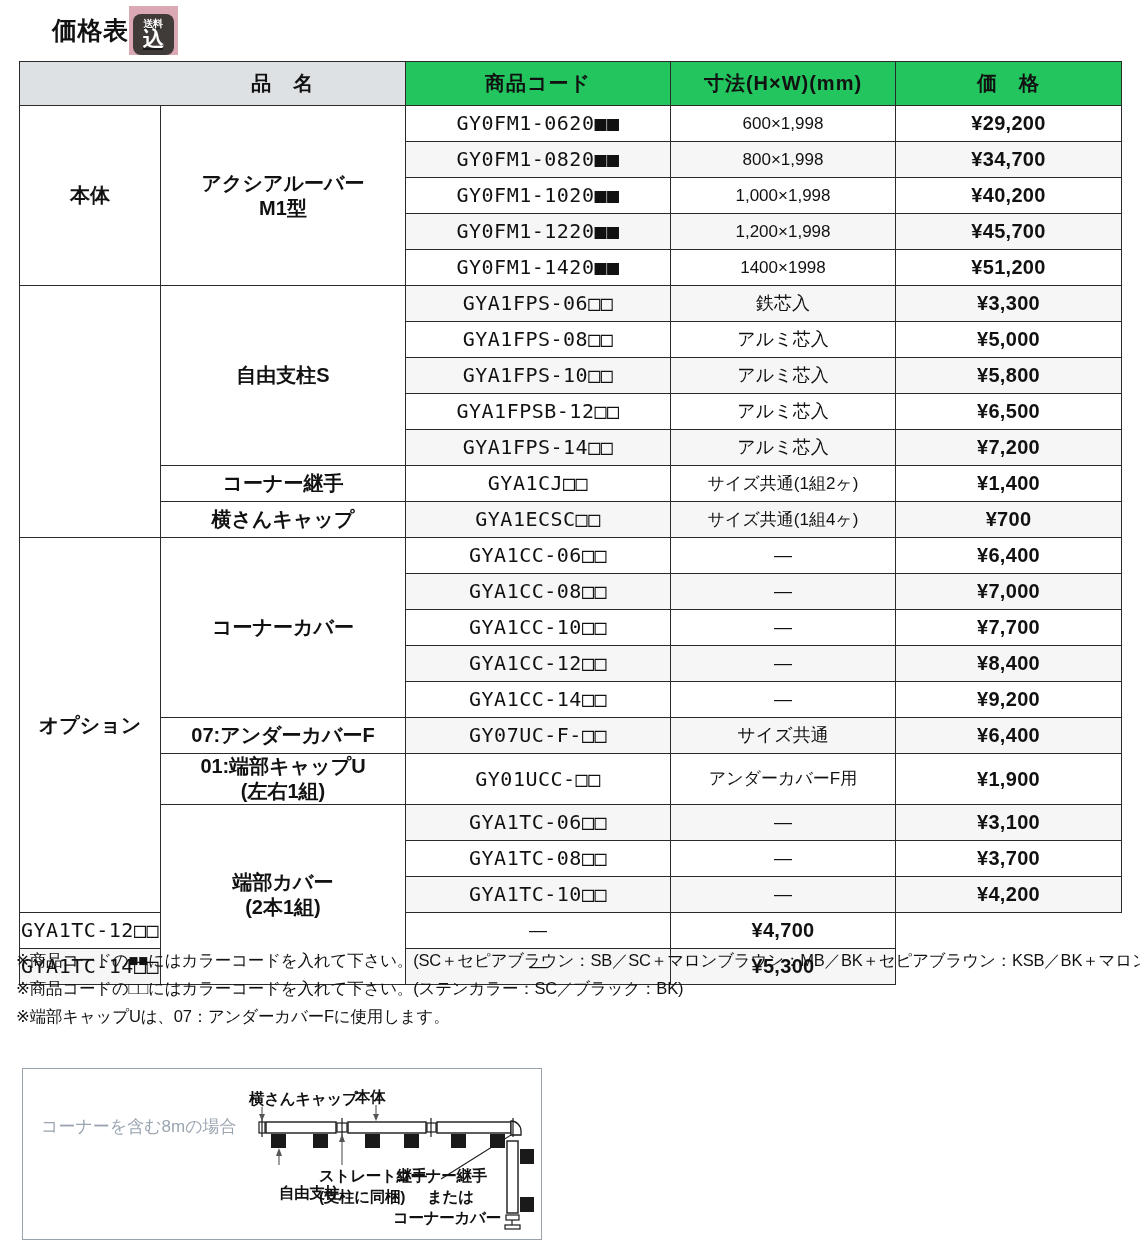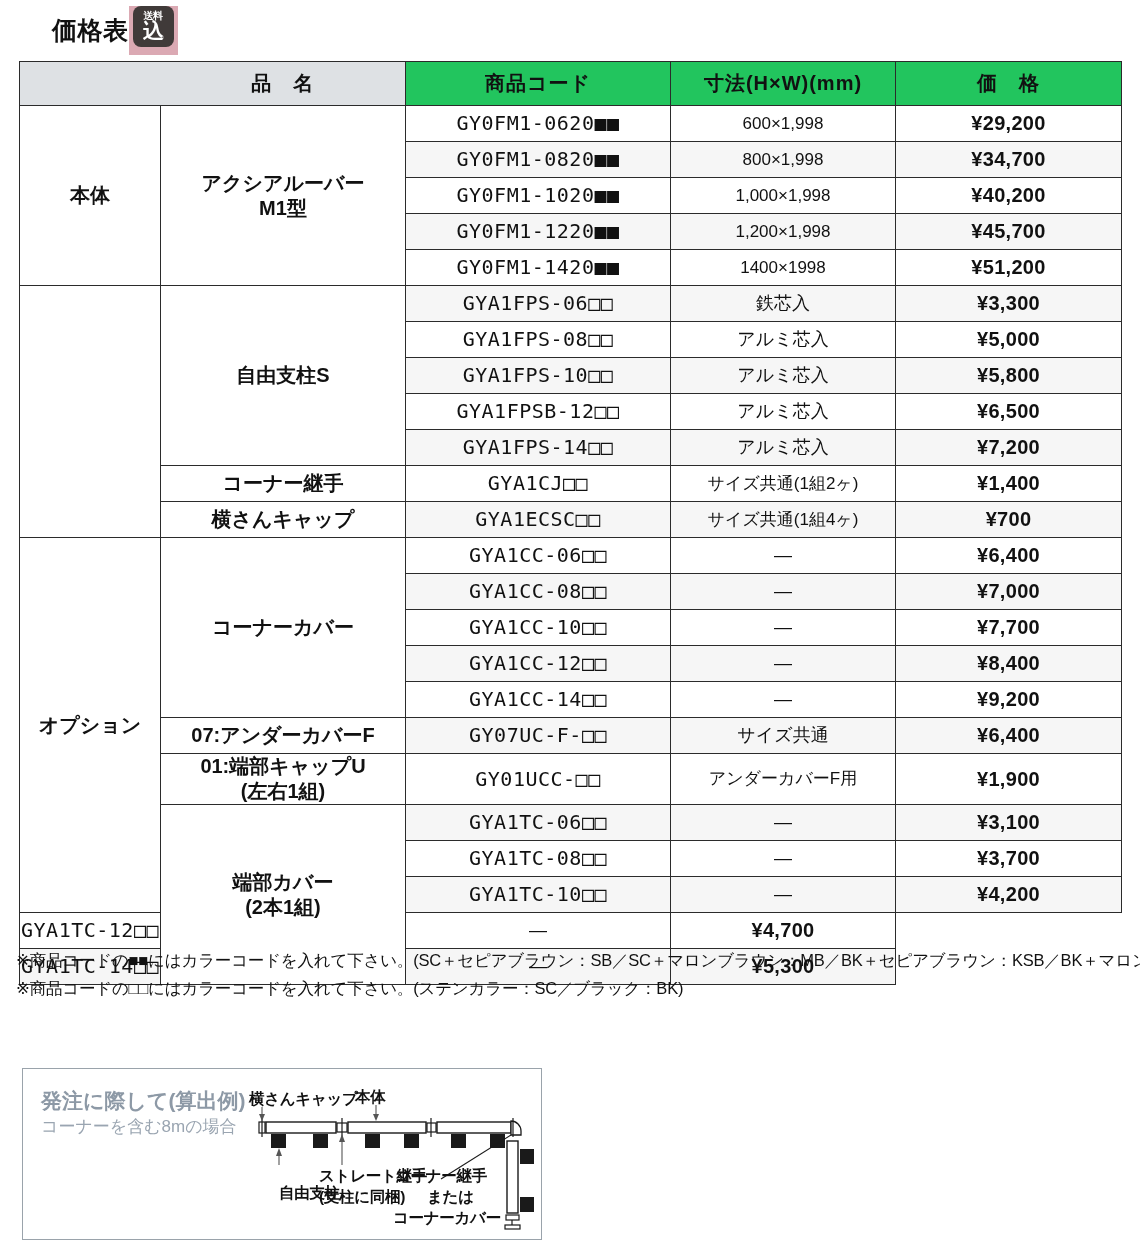--- a/index.html
+++ b/index.html
@@ -28,21 +28,21 @@
   .title-text {
     font-size: 25px;
     font-weight: bold;
     letter-spacing: 0.5px;
     color: #111;
     line-height: 1;
   }
   .badge-outer {
     width: 49px; height: 49px;
     background: #dba9b3;
-    display: flex; align-items: flex-start; justify-content: center;
+    display: flex; align-items: flex-end; justify-content: center; text-decoration: underline;
   }
   .badge-inner {
     width: 41px; height: 41px;
     background: #403a39;
     border-radius: 8px;
     display: flex;
     flex-direction: column;
     align-items: center;
     justify-content: center;
     color: #fff;
@@ -327,24 +327,24 @@
         <td class="code">GYA1TC-14□□</td>
         <td class="dim">—</td>
         <td class="price">¥5,300</td>
       </tr>
     </tbody>
 </table>
 
 <div class="notes" id="notes">
     <p>※商品コードの■■にはカラーコードを入れて下さい。(SC＋セピアブラウン：SB／SC＋マロンブラウン：MB／BK＋セピアブラウン：KSB／BK＋マロンブラウン：KMB)</p>
     <p>※商品コードの□□にはカラーコードを入れて下さい。(ステンカラー：SC／ブラック：BK)</p>
+    <p>※端部キャップUは、07：アンダーカバーFに使用します。</p>
   </div>
 
 <div class="diagram-box">
-  <div class="dg-title">発注に際して(算出例)</div>
   <div class="dg-sub">コーナーを含む8mの場合</div>
 
   <svg class="dg-svg" width="520" height="172" viewBox="0 0 520 172">
     <g stroke="#1a1a1a" fill="none" stroke-width="1.4">
 
       <rect x="243" y="53" width="70" height="11" fill="#ffffff"></rect>
 
       <rect x="325" y="53" width="78" height="11" fill="#ffffff"></rect>
 
       <rect x="414" y="53" width="74" height="11" fill="#ffffff"></rect>

